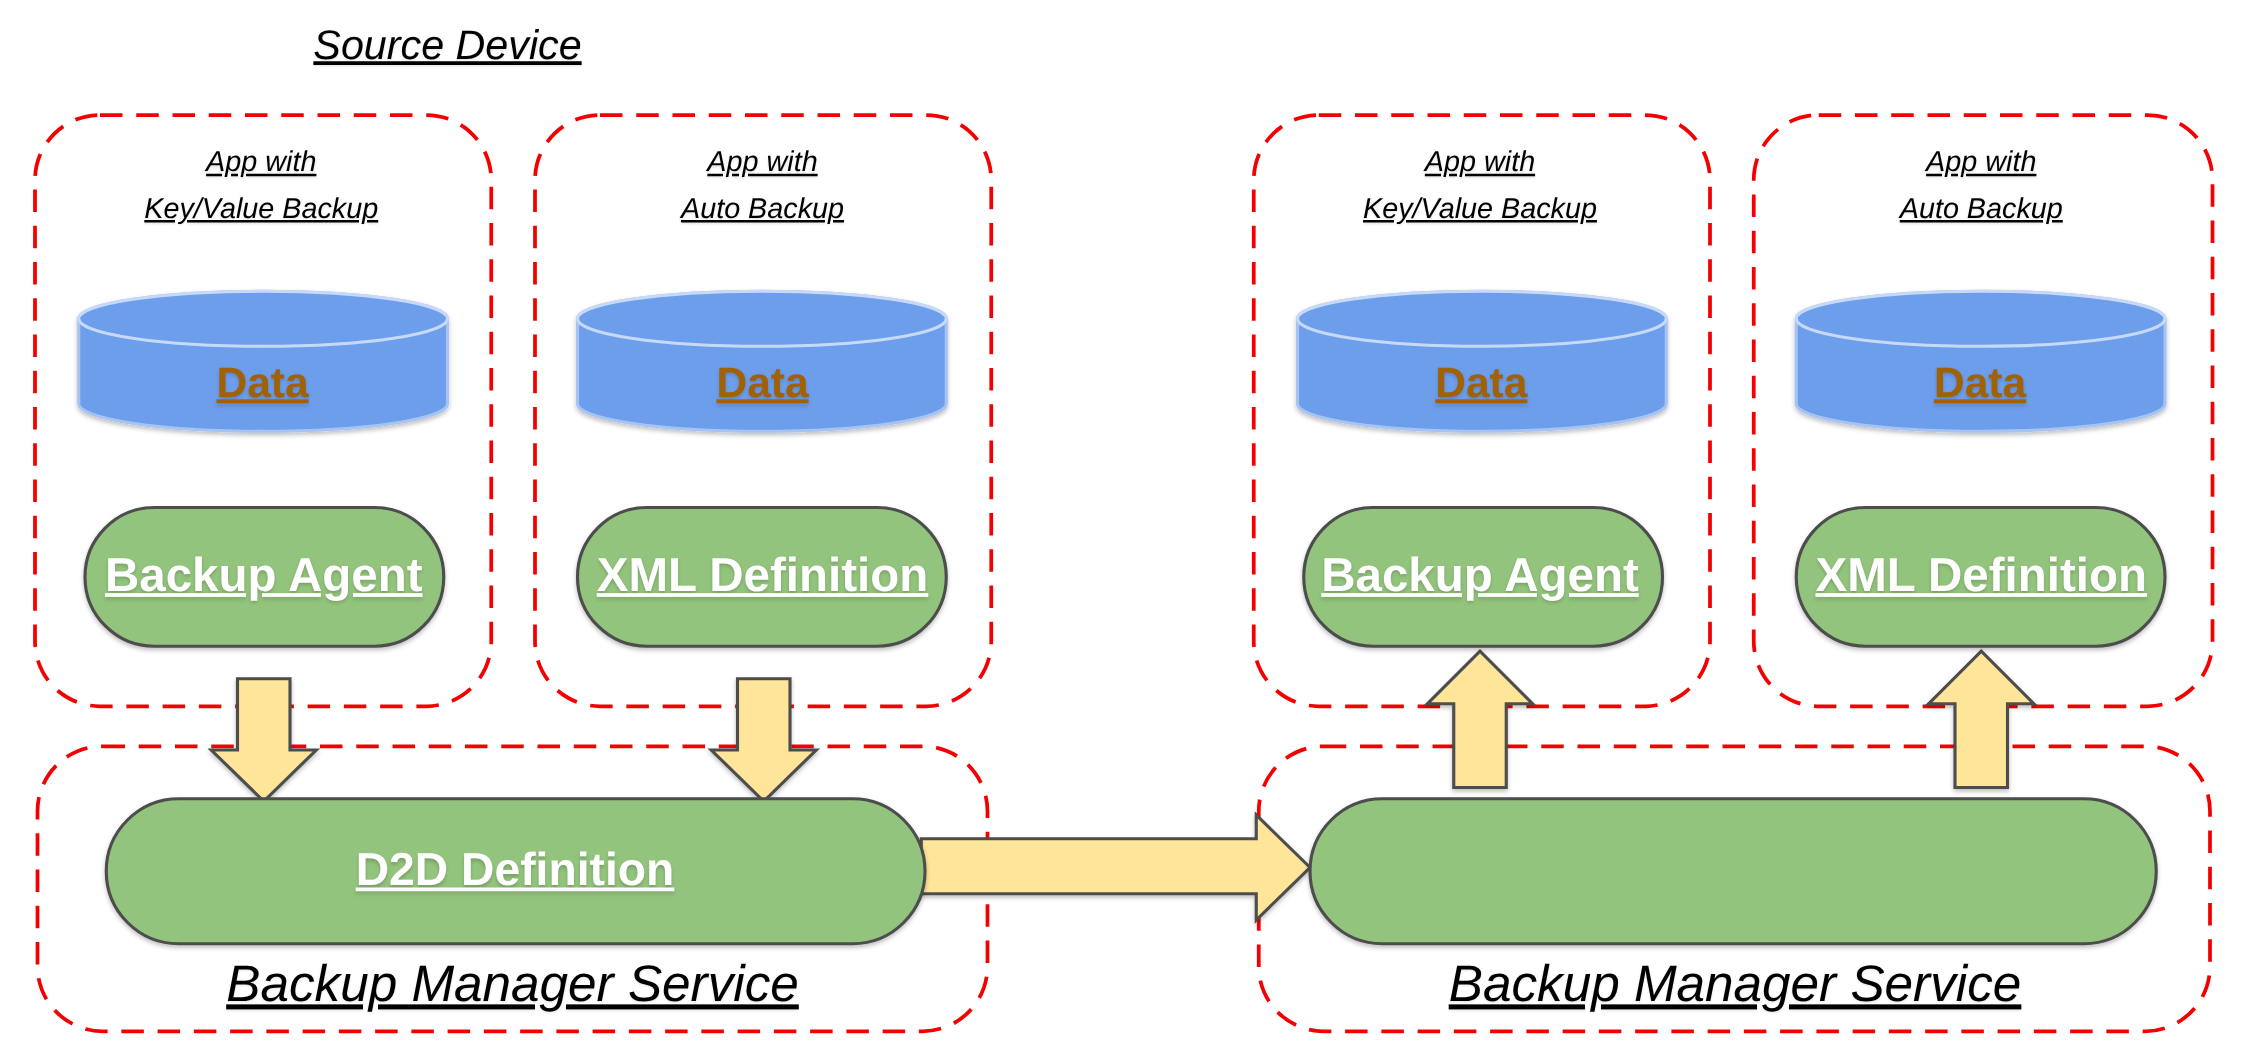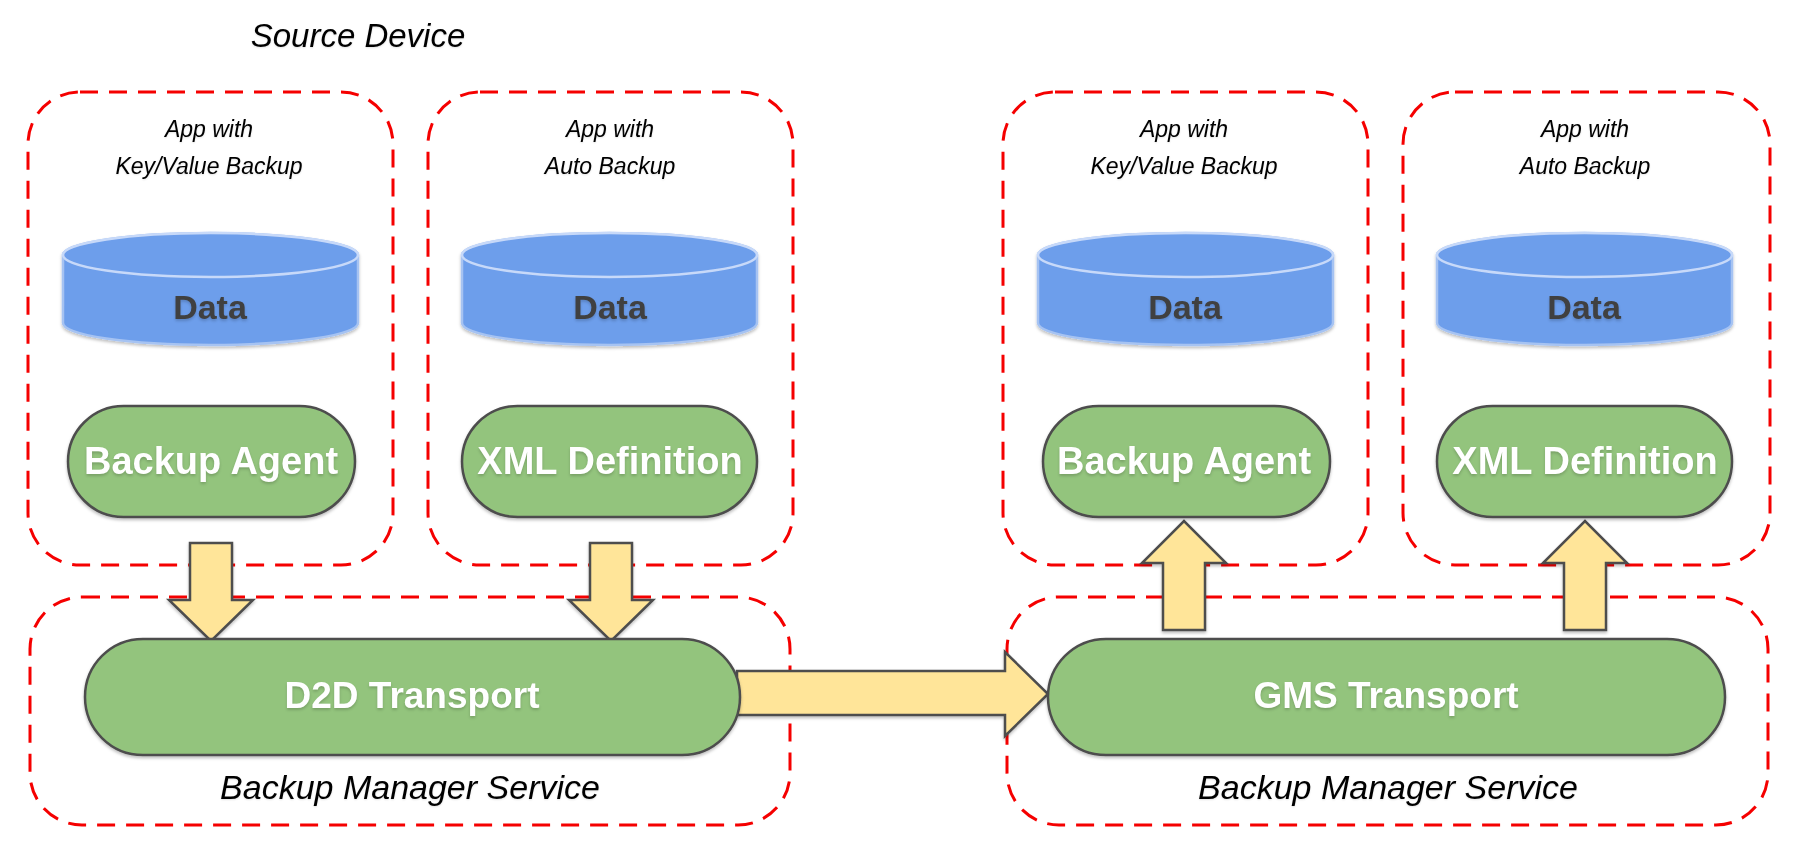--- a/index.html
+++ b/index.html
@@ -11,52 +11,53 @@
     font-family: "Liberation Sans", sans-serif;
     overflow: hidden;
   }
   .layer { position:absolute; left:0; top:0; }
   .lbl {
     position:absolute;
     transform: translate(-50%, -50%);
     text-align:center;
     white-space: nowrap;
     color:#000000;
+    text-decoration:underline;
   }
   .title {
     font-size: 33px;
     font-style: italic;
     text-shadow: 0 1px 2px rgba(0,0,0,0.12);
   }
   .applabel {
     font-size: 23px;
     font-style: italic;
     line-height: 37px;
     text-shadow: 0 1px 2px rgba(0,0,0,0.12);
   }
   .datalbl {
     font-size: 34px;
     font-weight: bold;
-    color:#404040;
+    color:#a16207;
     text-shadow: 0 2px 3px rgba(0,0,0,0.18);
   }
   .pill-lbl {
     font-size: 38px;
     font-weight: bold;
     color:#ffffff;
     text-shadow: 0 2px 3px rgba(0,0,0,0.18);
   }
   .transport-lbl {
     font-size: 37px;
     font-weight: bold;
     color:#ffffff;
     text-shadow: 0 2px 3px rgba(0,0,0,0.18);
   }
   .service-lbl {
-    font-size: 34px;
+    font-size: 41px;
     font-style: italic;
     text-shadow: 0 1px 2px rgba(0,0,0,0.12);
   }
 </style>
 </head>
 <body>
 
 <div class="canvas">
 
   <svg class="layer" width="1797" height="847" viewBox="0 0 1797 847">
@@ -126,19 +127,18 @@
   <div class="lbl datalbl" style="left:210px; top:307px;">Data</div>
   <div class="lbl datalbl" style="left:610px; top:307px;">Data</div>
   <div class="lbl datalbl" style="left:1185px; top:307px;">Data</div>
   <div class="lbl datalbl" style="left:1584px; top:307px;">Data</div>
 
   <div class="lbl pill-lbl" style="left:211px; top:461px;">Backup Agent</div>
   <div class="lbl pill-lbl" style="left:610px; top:461px;">XML Definition</div>
   <div class="lbl pill-lbl" style="left:1184px; top:461px;">Backup Agent</div>
   <div class="lbl pill-lbl" style="left:1585px; top:461px;">XML Definition</div>
 
-  <div class="lbl transport-lbl" style="left:412px; top:696px;">D2D Transport</div>
-  <div class="lbl transport-lbl" style="left:1386px; top:696px;">GMS Transport</div>
+  <div class="lbl transport-lbl" style="left:412px; top:696px;">D2D Definition</div>
 
   <div class="lbl service-lbl" style="left:410px; top:787px;">Backup Manager Service</div>
   <div class="lbl service-lbl" style="left:1388px; top:787px;">Backup Manager Service</div>
 
 </div>
 
 </body></html>

